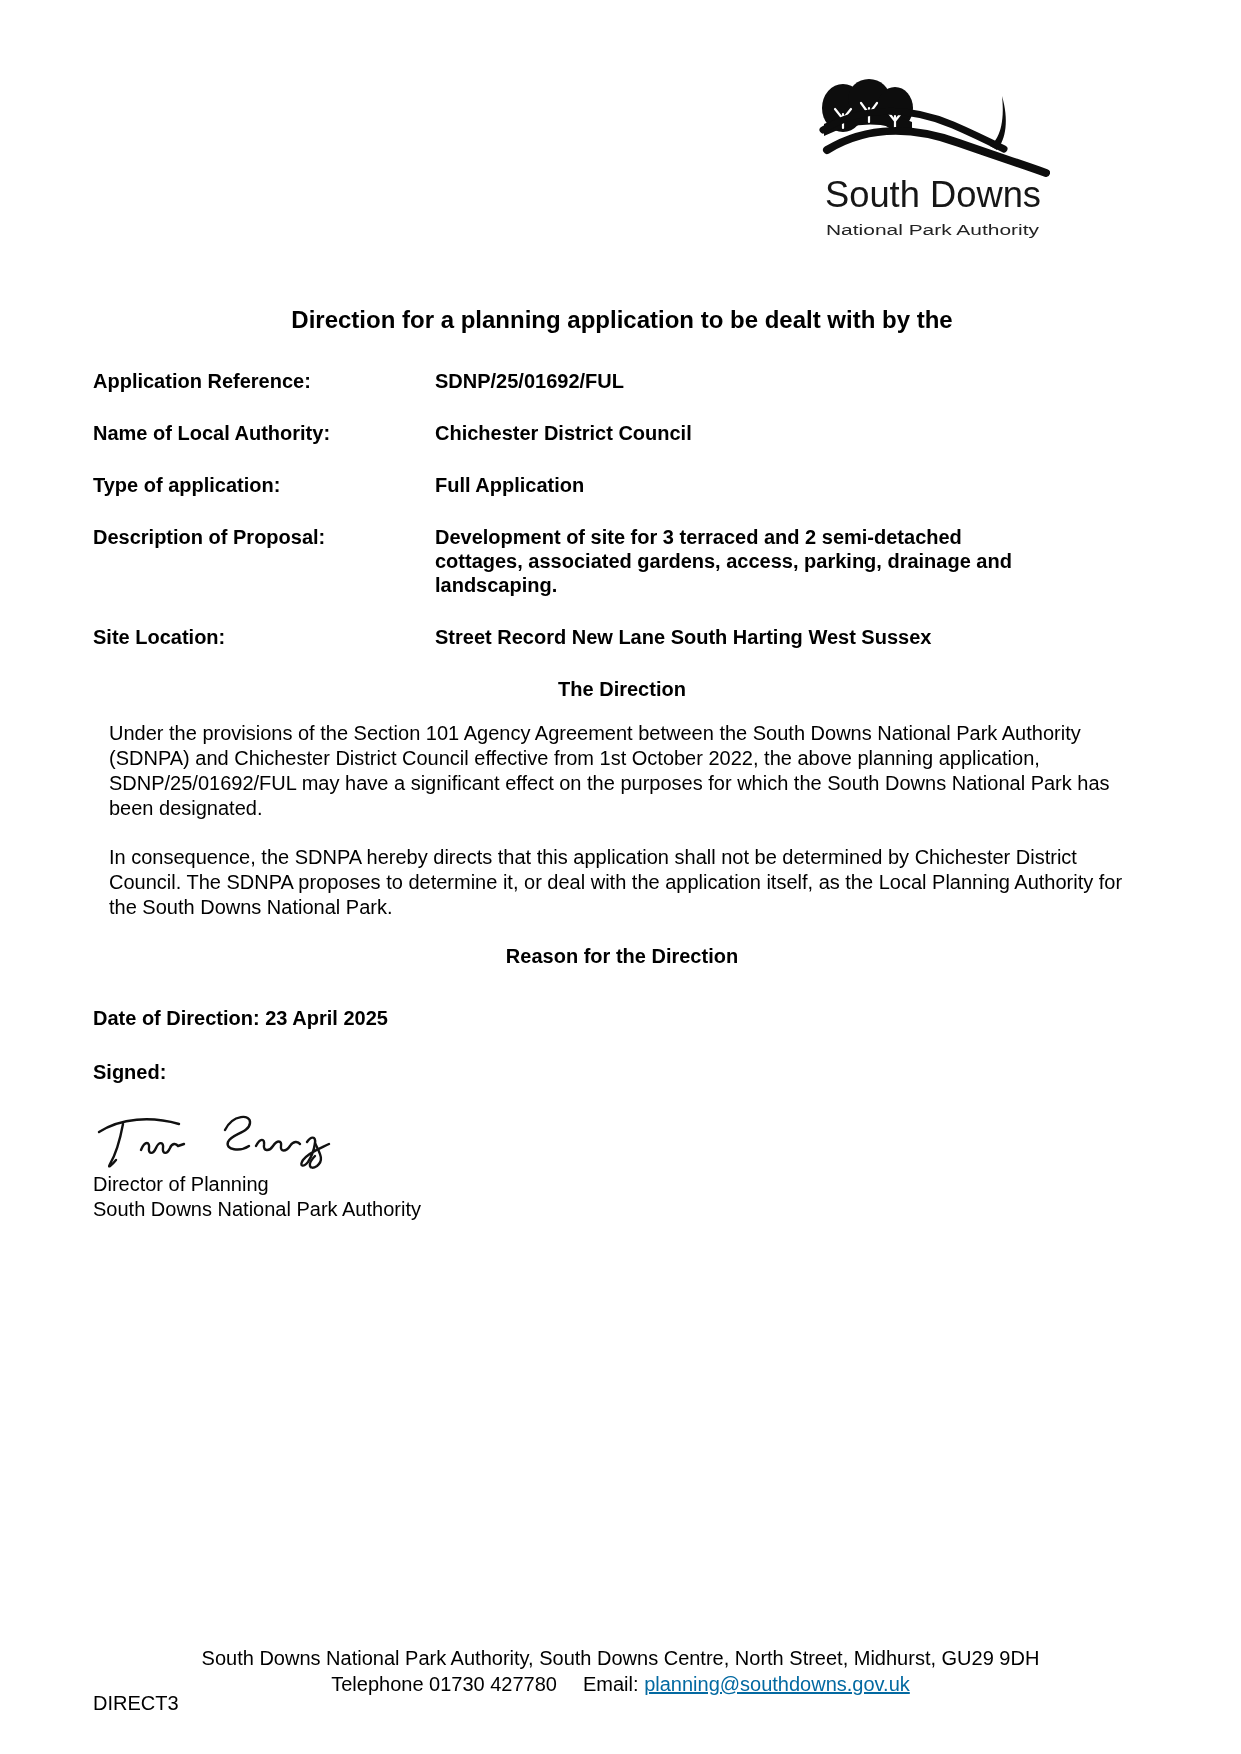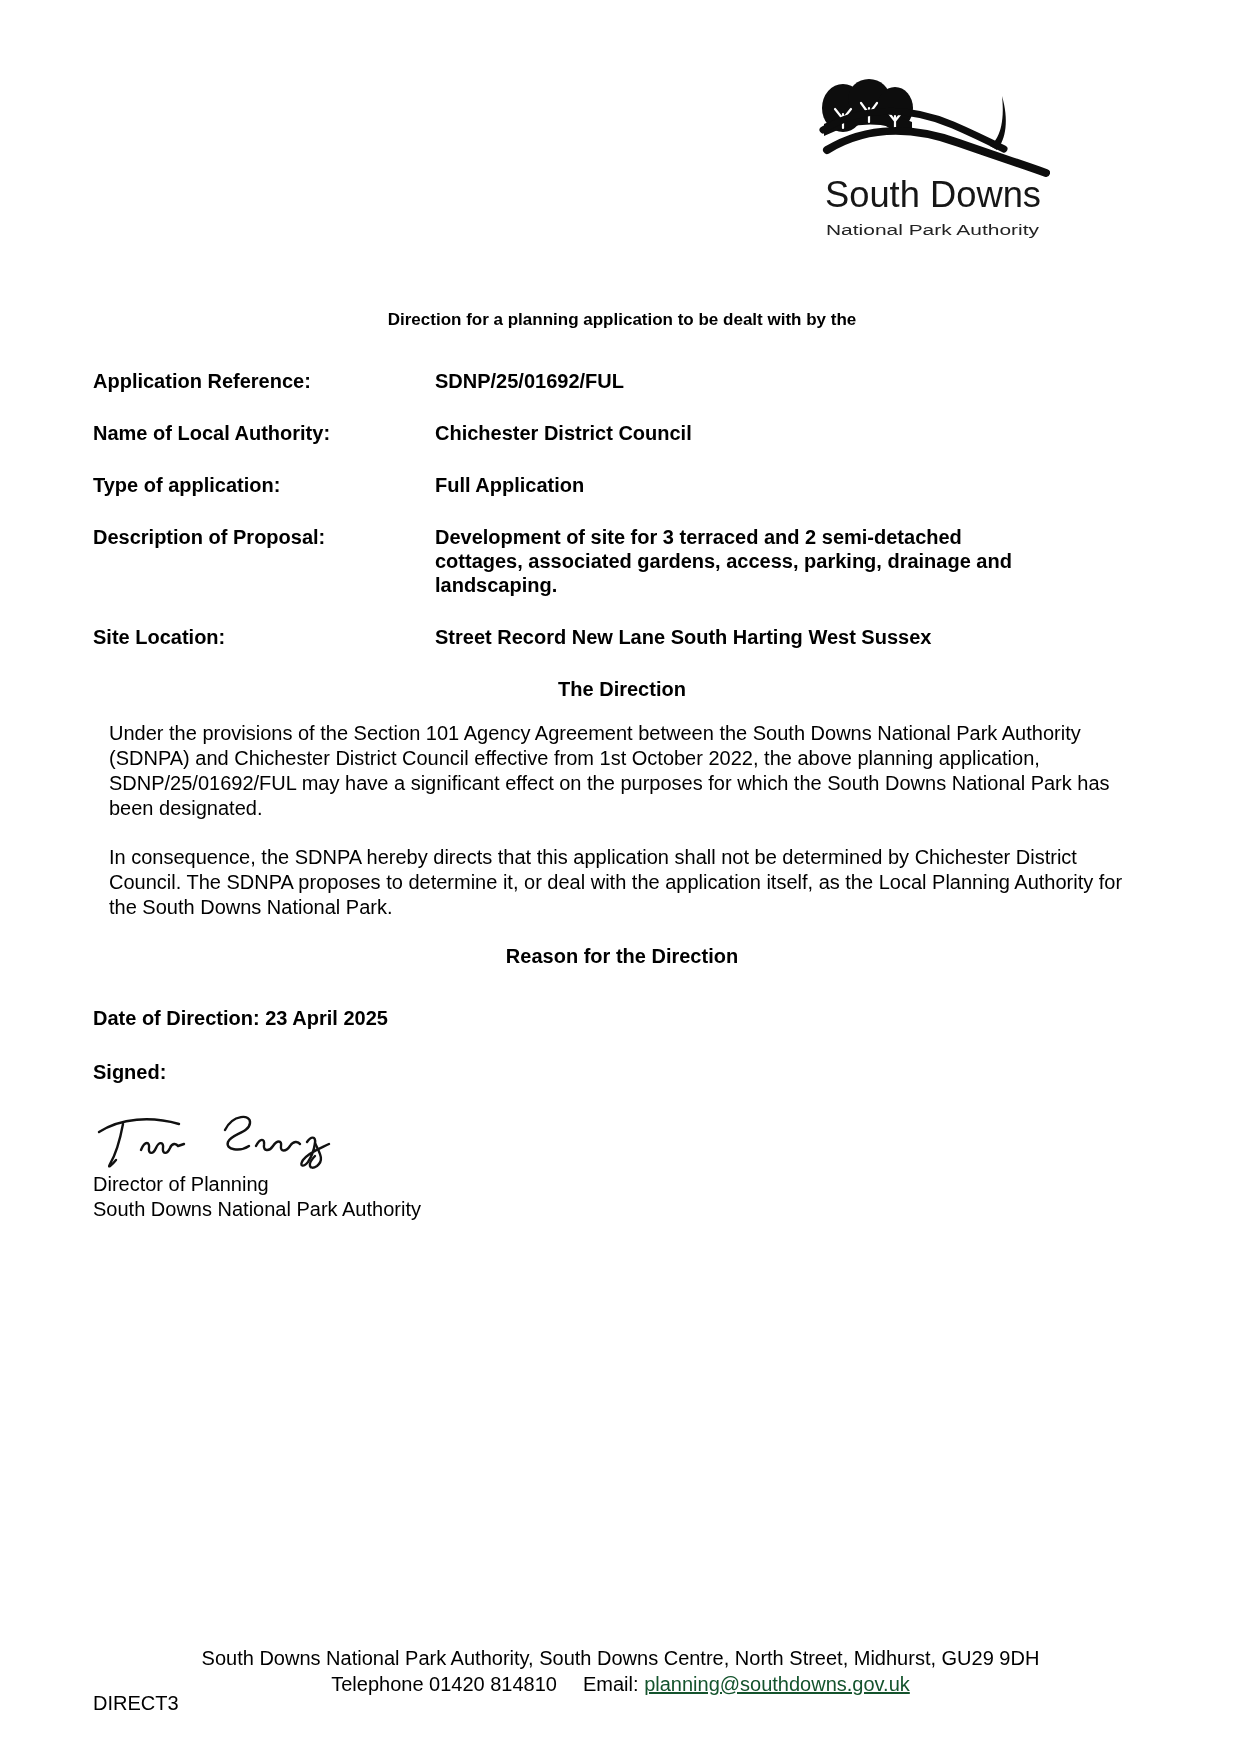--- a/index.html
+++ b/index.html
@@ -4,39 +4,39 @@
 <style>
   html,body { margin:0; padding:0; background:#ffffff; }
   body {
     width:1241px; height:1754px; position:relative;
     font-family:"Liberation Sans", sans-serif;
     color:#000; font-size:20px; line-height:25px;
     overflow:hidden;
   }
   .logo { position:absolute; left:818px; top:78px; width:232px; height:168px; }
   .content { position:absolute; left:93px; top:0; width:1058px; }
-  .doc-title { margin:307px 0 0 0; font-size:17px; line-height:26px; font-weight:bold; text-align:center; }
+  .doc-title { margin:307px 0 0 0; font-size:24px; line-height:26px; font-weight:bold; text-align:center; }
   .fields { margin-top:36px; }
   .field-row { display:flex; margin-bottom:28px; line-height:24px; }
   .field-label { width:342px; flex:0 0 342px; font-weight:bold; }
   .field-value { width:580px; font-weight:bold; }
   h2.section-heading { font-size:20px; line-height:24px; font-weight:bold; text-align:center; margin:18px 0 0 0; }
   h2.reason-heading { margin-top:24px; }
   p.body-para { margin:20px 0 0 16px; }
   p.body-para + p.body-para { margin-top:24px; }
   .reason-para { margin-top:22px !important; }
   .date-line { margin-top:38px; font-weight:bold; line-height:24px; }
   .signed-line { margin-top:30px; font-weight:bold; line-height:24px; }
   .signature { margin-top:26px; width:250px; height:62px; }
   .sig-name { margin-top:8px; font-weight:bold; line-height:25px; }
   .sig-role, .sig-org { line-height:25px; }
   .footer-line1 { position:absolute; left:0; top:1646px; width:1241px; text-align:center; }
   .footer-line2 { position:absolute; left:0; top:1672px; width:1241px; text-align:center; }
   .footer-email-group { margin-left:26px; }
-  a.email-link { color:#14532d; text-decoration:underline; cursor:pointer; }
+  a.email-link { color:#0369a1; text-decoration:underline; cursor:pointer; }
   .doc-code { position:absolute; left:93px; top:1694px; font-size:20px; line-height:18px; }
   svg text { font-family:"Liberation Sans", sans-serif; }
 </style>
 </head>
 <body>
 
 <div class="logo">
   <svg width="232" height="168" viewBox="0 0 232 168" xmlns="http://www.w3.org/2000/svg">
     <g>
       <ellipse cx="25" cy="30" rx="21" ry="24" fill="#0d0d0d"></ellipse>
@@ -111,16 +111,16 @@
     </svg>
   </div>
 
   <div class="sig-role">Director of Planning</div>
   <div class="sig-org">South Downs National Park Authority</div>
 
 </div>
 
 <div class="footer-line1">South Downs National Park Authority, South Downs Centre, North Street, Midhurst, GU29 9DH</div>
 <div class="footer-line2">
-  <span>Telephone 01420 814810</span><span class="footer-email-group"><span>Email:</span>
+  <span>Telephone 01730 427780</span><span class="footer-email-group"><span>Email:</span>
   <a class="email-link">planning@southdowns.gov.uk</a></span>
 </div>
 <div class="doc-code">DIRECT3</div>
 
 </body></html>

